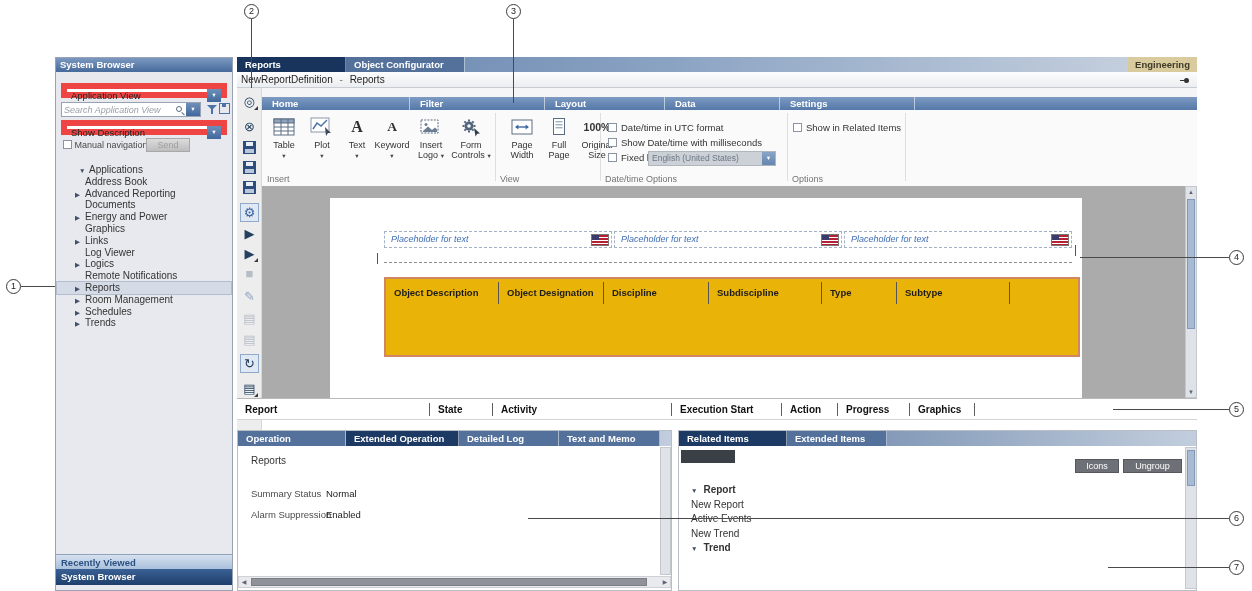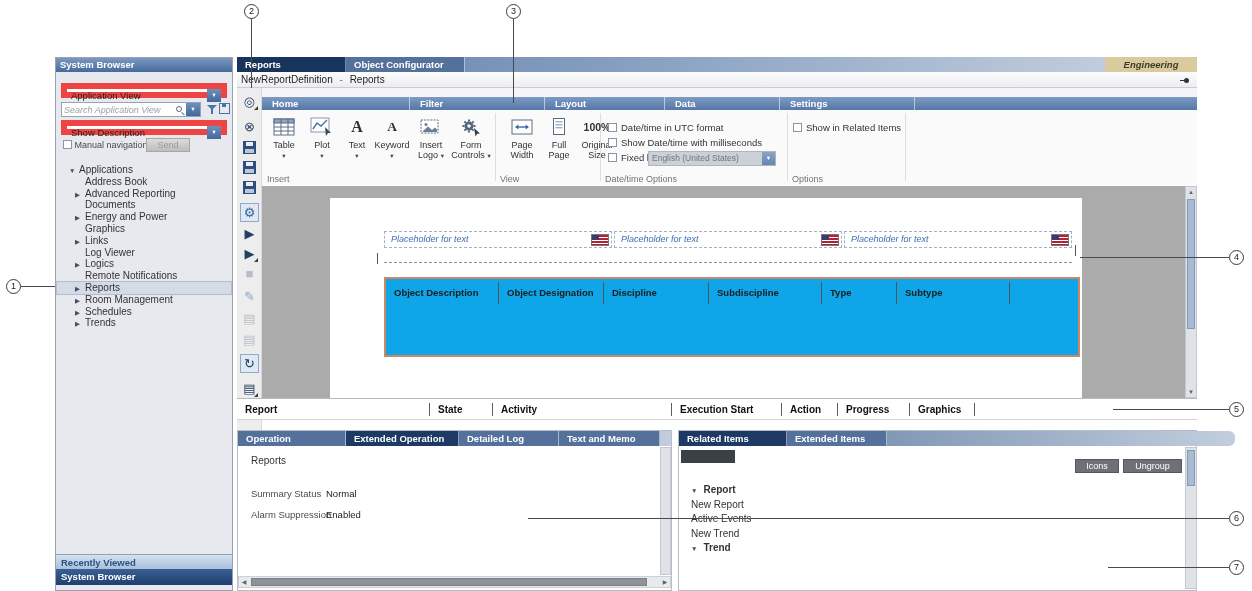--- a/index.html
+++ b/index.html
@@ -22,36 +22,36 @@
   .funnel-wrap { position:absolute; left:150px; top:46px; width:12px; height:12px; cursor:pointer; }
   .funnel { position:absolute; left:1px; top:1px; width:0; height:0; border-left:5px solid transparent; border-right:5px solid transparent; border-top:5px solid #4a74a8; }
   .funnel::after { content:""; position:absolute; left:-1px; top:-2px; width:2px; height:6px; background:#4a74a8; }
   .disk-sm { position:absolute; left:163px; top:45px; width:11px; height:11px; border:1.5px solid #4a74a8; cursor:pointer; }
   .disk-sm::before { content:""; position:absolute; left:2px; top:0; width:4px; height:3px; background:#4a74a8; }
   #manual-row { position:absolute; left:7px; top:82px; font-size:9px; color:#4a4a4a; }
   .cb { display:inline-block; width:9px; height:9px; background:#fff; border:1px solid #8a94a2; vertical-align:-1px; cursor:pointer; }
   #send-btn { position:absolute; left:90px; top:80px; width:44px; height:14px; background:linear-gradient(#dcdcdc,#bdbdbd); border:1px solid #a8a8a8; color:#9d9d9d; font-size:9px; text-align:center; line-height:12px; }
   #sb-tree { position:absolute; left:1px; top:106px; width:174px; }
   .tree-row { height:11.8px; line-height:11.8px; font-size:10px; color:#333; white-space:nowrap; cursor:pointer; }
-  .tree-row.lvl-0 { padding-left:12px; }
+  .tree-row.lvl-0 { padding-left:22px; }
   .tree-row.lvl-1 { padding-left:18px; }
   .tree-row.selected { background:#d5dbe6; outline:1px solid #b3bdcc; }
   .tree-row .expander { display:inline-block; width:10px; font-size:6.5px; color:#44506a; }
   .tree-row.exp-none .expander { visibility:hidden; }
   .exp-expanded .expander::before { content:"▼"; }
   .exp-collapsed .expander::before { content:"▶"; }
   #recently-viewed { position:absolute; left:0; bottom:21px; width:176px; height:15px; background:linear-gradient(#d6e1ef,#a9c0db); border-top:1px solid #8fa3bd; color:#2a5183; font-weight:bold; font-size:9.5px; line-height:15px; padding-left:5px; cursor:pointer; }
   #sb-footer { position:absolute; left:0; bottom:5px; width:176px; height:16px; background:linear-gradient(#3a6094,#1e3f6c); color:#fff; font-weight:bold; font-size:9.5px; line-height:16px; padding-left:5px; cursor:pointer; }
 
   
   #main-tabbar { position:absolute; left:237px; top:57px; width:960px; height:15px; background:linear-gradient(to right,#5f7fa9 0%,#8ba3c3 45%,#ccd5e1 100%); }
   .main-tab { position:absolute; top:0; height:15px; color:#fff; font-size:9.5px; font-weight:bold; line-height:15px; padding-left:8px; cursor:pointer; }
   #tab-main-0 { left:0; width:108px; background:#18345c; }
   #tab-main-1 { left:109px; width:119px; background:#54719b; border-right:1px solid #aebfd4; }
-  #tab-engineering { position:absolute; right:0; top:0; width:92px; height:15px; background:#d9cb9e; color:#3e3b28; font-size:9.5px; font-weight:bold; text-align:center; line-height:15px; cursor:pointer;font-style:italic; }
+  #tab-engineering { position:absolute; right:0; top:0; width:69px; height:15px; background:#d9cb9e; color:#3e3b28; font-size:9.5px; font-weight:bold; text-align:center; line-height:15px; cursor:pointer; }
   #breadcrumb { position:absolute; left:237px; top:72px; width:960px; height:16px; background:linear-gradient(#fdfdfe,#ebedf0); border-bottom:1px solid #c8ccd3; font-size:10px; color:#222; line-height:15px; padding-left:4px; }
   #breadcrumb .bc-sep { color:#777; margin:0 4px; }
   #bc-pin { position:absolute; right:8px; top:5px; width:9px; height:7px; cursor:pointer; }
   #bc-pin::before { content:""; position:absolute; right:0; top:1px; width:5px; height:5px; border-radius:50%; background:#333; }
   #bc-pin::after { content:""; position:absolute; left:0; top:3px; width:4px; height:1px; background:#333; }
 
   
   #left-toolbar { position:absolute; left:237px; top:88px; width:25px; height:342px; background:#ededee; border-right:1px solid #d8d8da; }
   .tb-btn { position:absolute; left:3px; width:19px; height:19px; text-align:center; font-size:13px; line-height:19px; color:#20406b; cursor:pointer; }
   .tb-btn .tb-glyph { pointer-events:none; }
@@ -100,21 +100,21 @@
   #page { position:absolute; left:68px; top:12px; width:752px; height:210px; background:#fff; }
   #ph-row { position:absolute; left:0; top:33px; width:752px; height:17px; }
   .ph-box { position:absolute; top:0; width:228px; height:17px; border:1px dashed #a3b2c6; cursor:pointer; }
   #ph-row div:nth-of-type(1){left:54px} #ph-row div:nth-of-type(2){left:284px} #ph-row div:nth-of-type(3){left:514px}
   .ph-text { display:block; font-size:9px; font-style:italic; color:#3f6db5; line-height:15px; padding-left:6px; }
   .flag { position:absolute; right:3px; top:3px; width:16px; height:10px; background:repeating-linear-gradient(#b22234 0 1.5px,#fff 1.5px 3px); outline:1px solid #777; cursor:pointer; }
   .flag::before { content:""; position:absolute; left:0; top:0; width:7px; height:5px; background:#3c3b6e; }
   .sep-dash { position:absolute; left:54px; top:64px; width:688px; border-top:1px dashed #8f8f8f; }
   .tickL { position:absolute; left:47px; top:55px; width:1px; height:11px; background:#555; }
   .tickR { position:absolute; left:745px; top:47px; width:1px; height:11px; background:#555; }
-  #design-table { position:absolute; left:54px; top:79px; width:696px; height:80px; border:2px solid #d08663; background:#0ea5e9; display:flex; align-items:flex-start; }
+  #design-table { position:absolute; left:54px; top:79px; width:696px; height:80px; border:2px solid #d08663; background:#eab308; display:flex; align-items:flex-start; }
   .dt-col { height:22px; margin-top:3px; border-right:1px solid #555; padding:5px 0 0 8px; font-size:9.5px; font-weight:bold; color:#1c1c1c; white-space:nowrap; overflow:hidden; cursor:pointer; }
   #design-table div:nth-of-type(1){width:113px} #design-table div:nth-of-type(2){width:105px}
   #design-table div:nth-of-type(3){width:105px} #design-table div:nth-of-type(4){width:113px}
   #design-table div:nth-of-type(5){width:75px}  #design-table div:nth-of-type(6){width:113px}
 
   
   .vscroll { position:absolute; background:#dfe2e7; border:1px solid #c3c7ce; }
   .sc-arr { position:absolute; width:10px; height:10px; font-size:6px; color:#5a6575; text-align:center; line-height:10px; cursor:pointer; }
   .sc-thumb { position:absolute; background:#a9bbd2; border:1px solid #8299b8; cursor:pointer; }
   #canvas-vscroll { left:1185px; top:186px; width:12px; height:212px; }
@@ -129,21 +129,21 @@
   #exec-header div:nth-of-type(1){width:193px} #exec-header div:nth-of-type(2){width:63px}
   #exec-header div:nth-of-type(3){width:179px} #exec-header div:nth-of-type(4){width:110px}
   #exec-header div:nth-of-type(5){width:56px}  #exec-header div:nth-of-type(6){width:72px}
   #exec-header div:nth-of-type(7){width:65px}
 
   
   .bottom-panel { position:absolute; top:430px; height:161px; background:#fff; border:1px solid #b9bdc5; }
   #op-panel { left:237px; width:435px; }
   #rel-panel { left:678px; width:519px; }
   .panel-tabs { position:absolute; left:0; top:0; height:15px; background:linear-gradient(to right,#5a779f,#c2cedd); display:flex; }
-  #op-tabs { width:433px; } #rel-tabs { width:556px;border-radius:6px; }
+  #op-tabs { width:433px; } #rel-tabs { width:517px; }
   .panel-tab { height:15px; background:#54719b; color:#fff; font-size:9.5px; font-weight:bold; line-height:15px; padding-left:8px; border-right:1px solid rgba(255,255,255,.5); white-space:nowrap; cursor:pointer; }
   .panel-tab.active { background:#1c3a63; }
   #op-tabs div:nth-of-type(1){width:108px} #op-tabs div:nth-of-type(2){width:113px}
   #op-tabs div:nth-of-type(3){width:100px} #op-tabs div:nth-of-type(4){width:101px}
   #rel-tabs div:nth-of-type(1){width:108px} #rel-tabs div:nth-of-type(2){width:100px}
   #op-title { position:absolute; left:13px; top:24px; font-size:10px; color:#333; }
   .op-label { position:absolute; left:13px; font-size:9.5px; color:#4c4c4c; }
   .op-value { position:absolute; left:88px; font-size:9.5px; color:#222; }
   #op-buttons { position:absolute; left:0; top:73px; width:433px; height:14px; }
   .gray-btn { position:absolute; top:0; height:12px; background:linear-gradient(#bfbfbf,#9e9e9e); border:1px solid #8d8d8d; color:#fff; font-size:8px; text-align:center; line-height:10px; cursor:pointer; }

